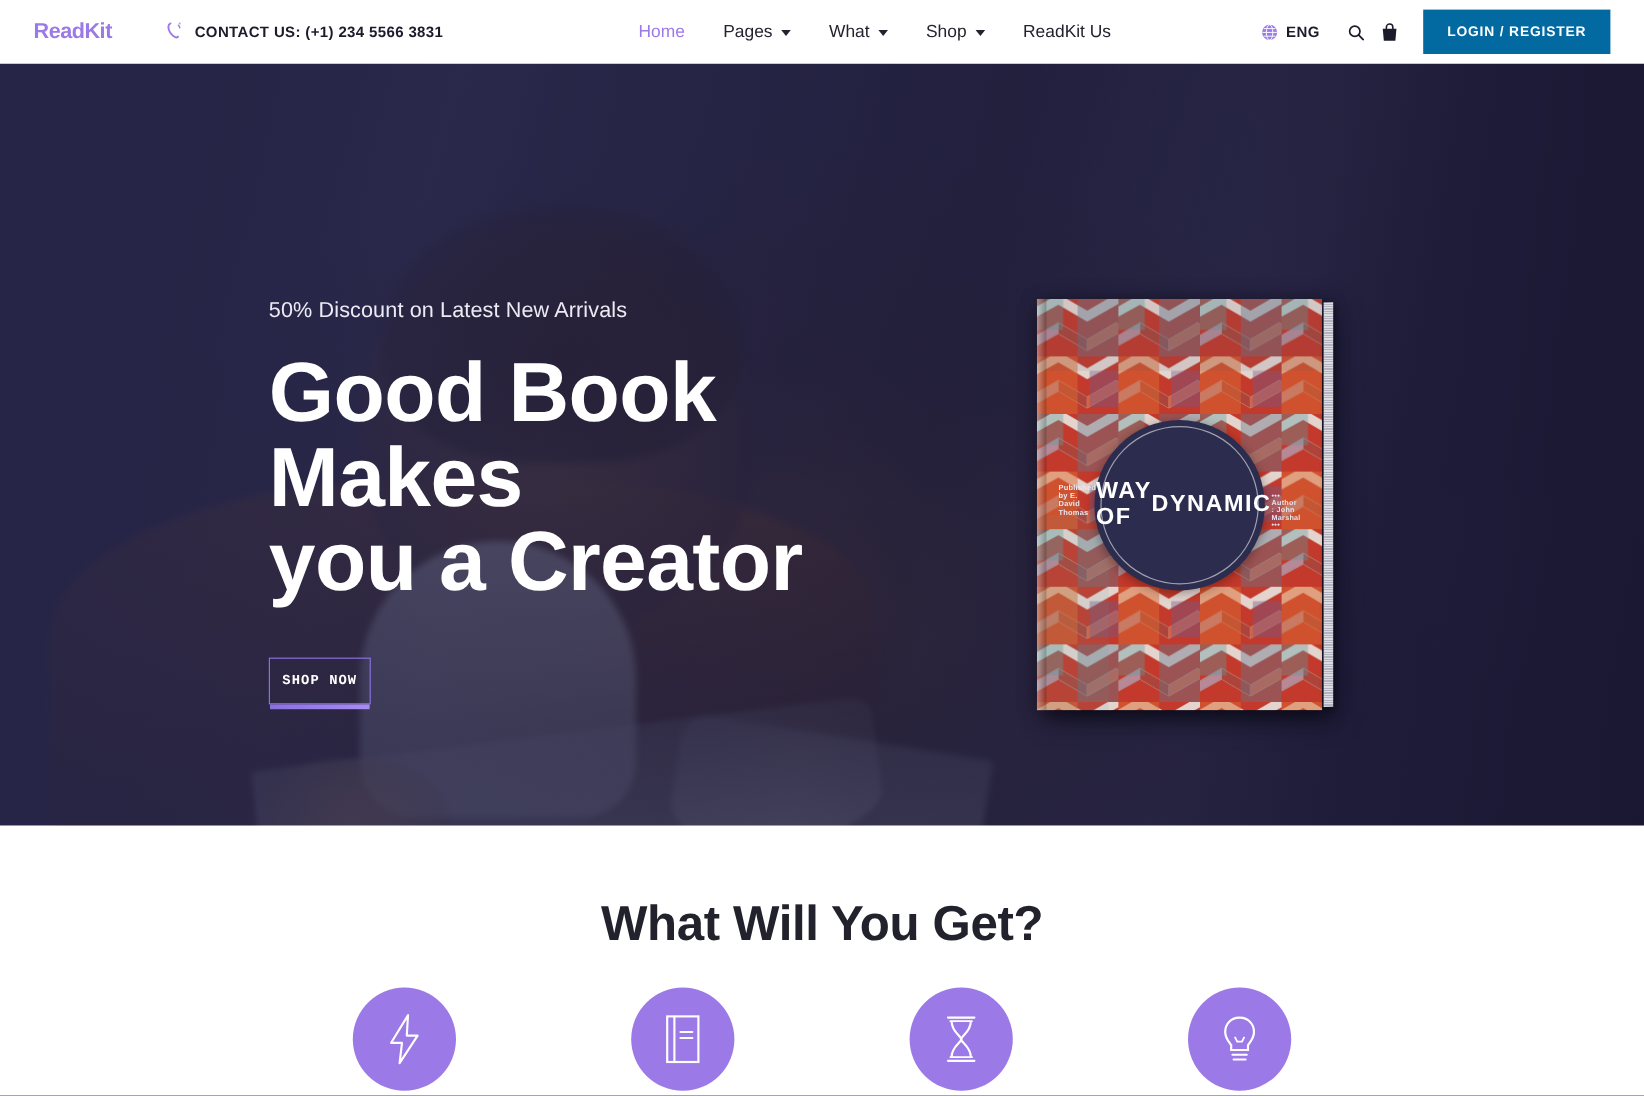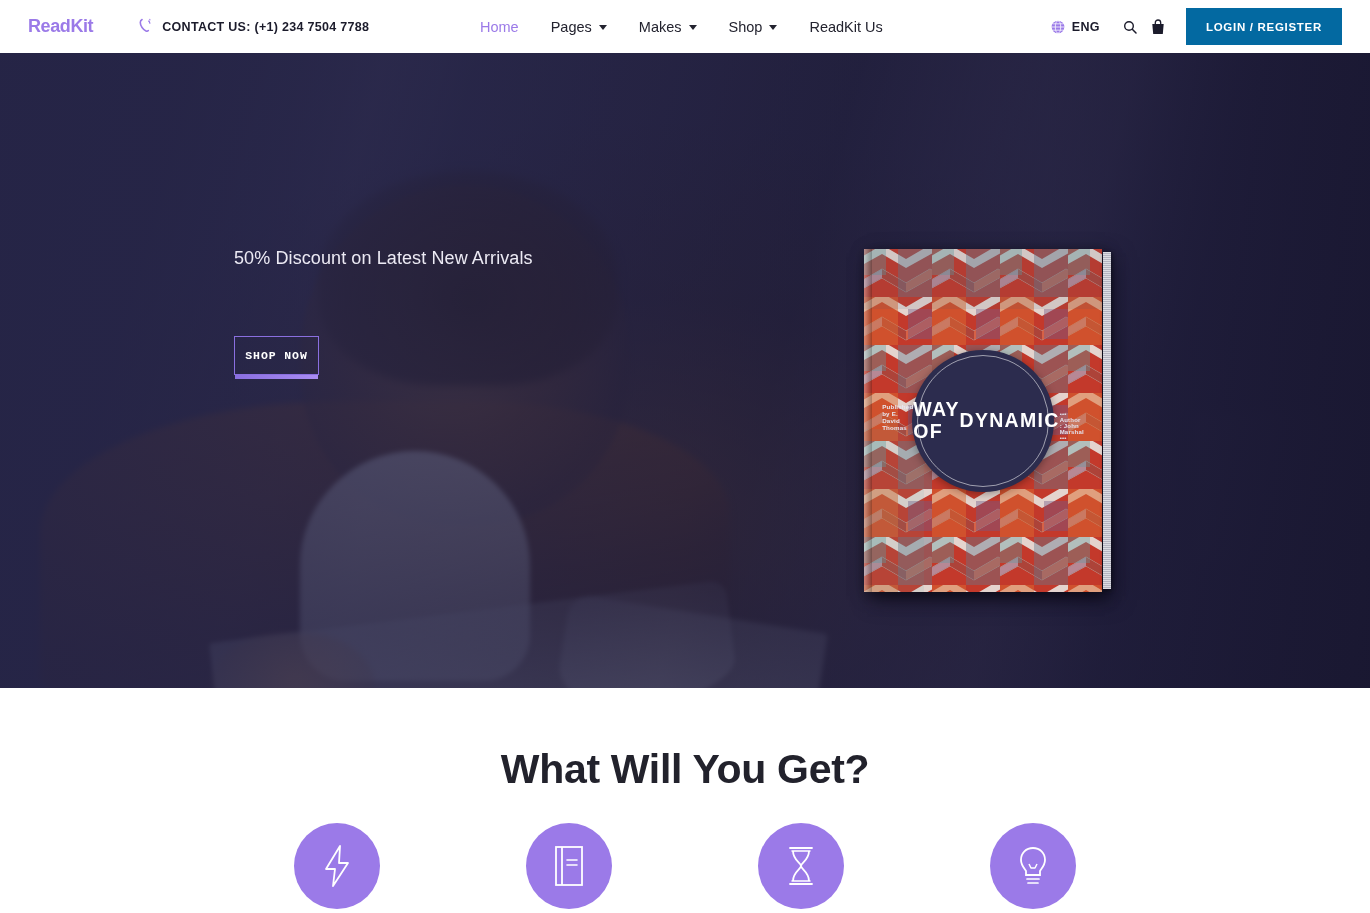--- a/index.html
+++ b/index.html
@@ -30,21 +30,21 @@
     margin-right:auto;
   }
   .phone-icon { width:15px; height:17px; display:block; }
   .contact-text {
     font-size:12.5px; font-weight:bold;
     color:#1b1b2b; letter-spacing:0.3px;
     white-space:nowrap;
   }
   .nav {
     display:flex; align-items:center; gap:0;
-    position:absolute; left:464px; top:0; height:53px;
+    position:absolute; left:516px; top:0; height:53px;
   }
   .nav-item {
     display:flex; align-items:center; gap:7px;
     font-size:14.5px; color:#23232f;
     padding:0 16px; height:53px; cursor:pointer;
     white-space:nowrap;
   }
   .nav-item.active { color:#9b7ae8; }
   .caret {
     width:0;height:0;
@@ -169,21 +169,21 @@
   .hero-overlay {
     position:absolute; inset:0;
     background:linear-gradient(100deg, rgba(37,36,70,0.93) 0%, rgba(37,36,70,0.72) 30%, rgba(33,31,62,0.62) 52%, rgba(30,28,58,0.80) 78%, rgba(26,24,50,0.93) 100%);
   }
 
   .hero-inner {
     position:relative; z-index:10;
     max-width:1370px; height:100%;
     margin:0 auto;
   }
-  .hero-copy { position:absolute; left:234px; top:195px; width:600px; }
+  .hero-copy { position:absolute; left:224px; top:195px; width:600px; }
   .hero-sub {
     font-size:18px; color:#eceaf4; font-weight:400;
     letter-spacing:0.1px; margin-bottom:23px;
   }
   .hero-title {
     font-size:70px; line-height:1.01;
     font-weight:bold; color:#ffffff;
     letter-spacing:-0.5px;
   }
   .shop-btn {
@@ -293,33 +293,33 @@
   <div class="logo">ReadKit</div>
 
   <div class="contact-wrap">
     <span>
       <svg class="phone-icon" viewBox="0 0 16 18" fill="none">
         <path d="M5.4 1.6c-1 .5-1.9 1.6-1.9 3.2 0 3.6 3 7.6 6.1 9 .9.4 1.9.2 2.5-.5" stroke="#9b7ae8" stroke-width="1.7" stroke-linecap="round" fill="none"></path>
         <path d="M12.4 3.2c.7.5 1.2 1.4 1.3 2.3" stroke="#9b7ae8" stroke-width="1.3" stroke-linecap="round" fill="none"></path>
         <circle cx="13.6" cy="1.7" r="0.9" fill="#b79bf0"></circle>
       </svg>
     </span>
-    <span class="contact-text">CONTACT US: (+1) 234 7504 7788</span>
+    <span class="contact-text">CONTACT US: (+1) 234 5566 3831</span>
   </div>
 
   <nav class="nav">
     <div class="nav-item active">
       <span>Home</span>
     </div>
     <div class="nav-item">
       <span>Pages</span>
       <i class="caret"></i>
     </div>
     <div class="nav-item">
-      <span>Makes</span>
+      <span>What</span>
       <i class="caret"></i>
     </div>
     <div class="nav-item">
       <span>Shop</span>
       <i class="caret"></i>
     </div>
     <div class="nav-item">
       <span>ReadKit Us</span>
     </div>
   </nav>
@@ -362,20 +362,24 @@
     <div class="ph-bookpage2"></div>
     <div class="ph-hand"></div>
     <div class="ph-panel"></div>
     <div class="ph-dark-right"></div>
   </div>
   <div class="hero-overlay"></div>
 
   <div class="hero-inner">
     <div class="hero-copy">
       <div class="hero-sub">50% Discount on Latest New Arrivals</div>
+      <h1 class="hero-title">
+        <span>Good Book Makes</span><br>
+        <span>you a Creator</span>
+      </h1>
       <button class="shop-btn">
         <span>SHOP NOW</span>
       </button>
     </div>
 
     <div class="book-wrap">
       <div class="book-shadow"></div>
       <div class="book">
         <svg class="book-pattern" viewBox="0 0 238 343" preserveAspectRatio="none">
           <defs>

